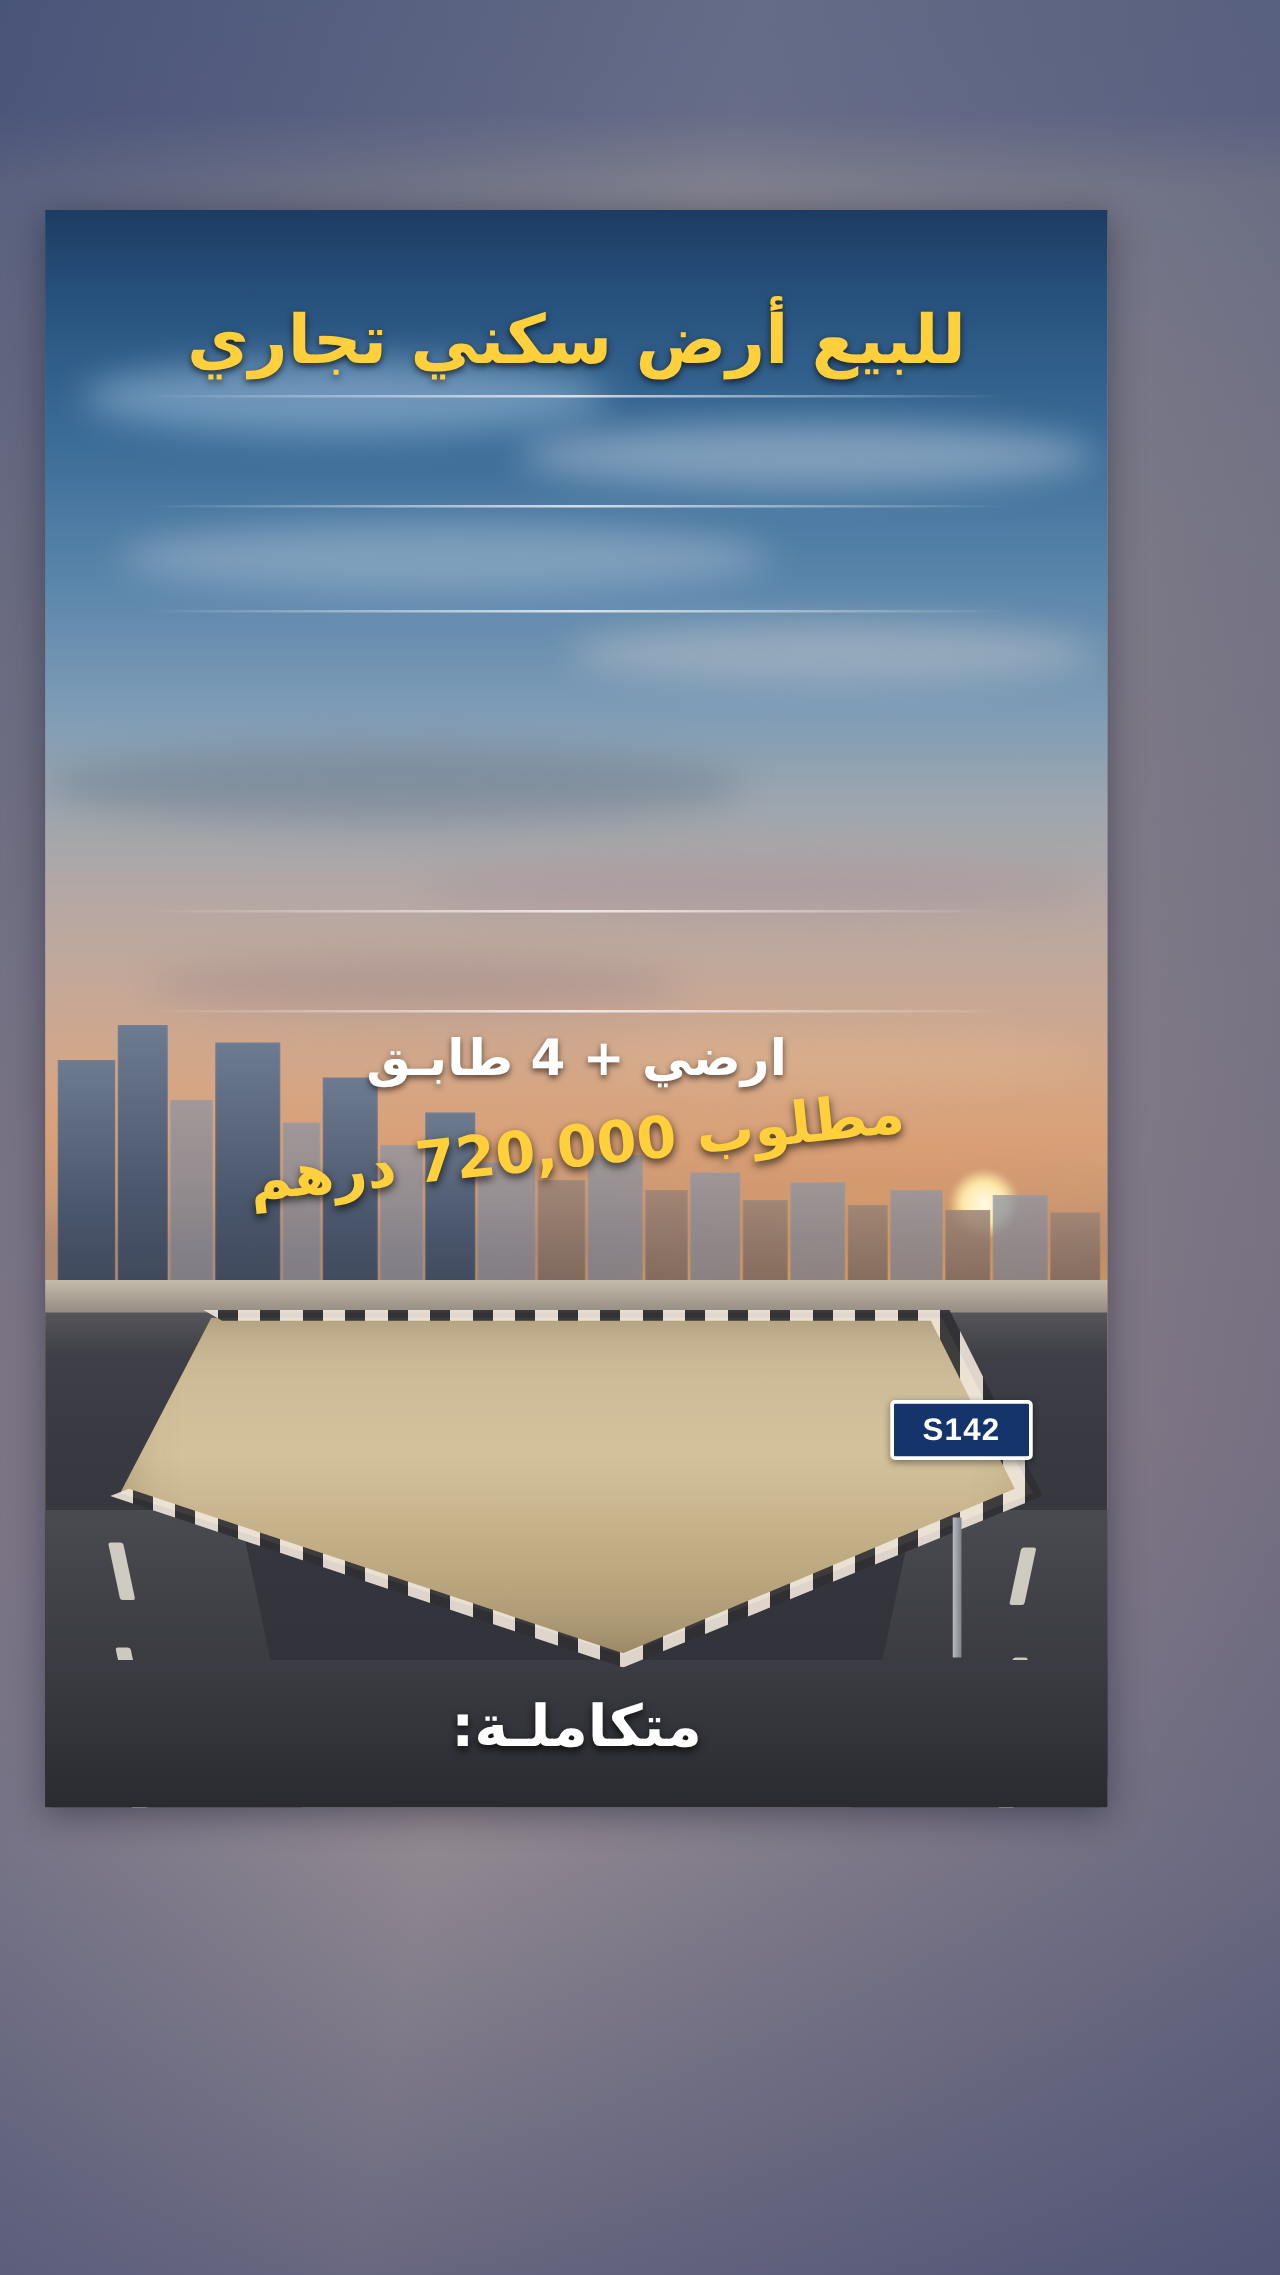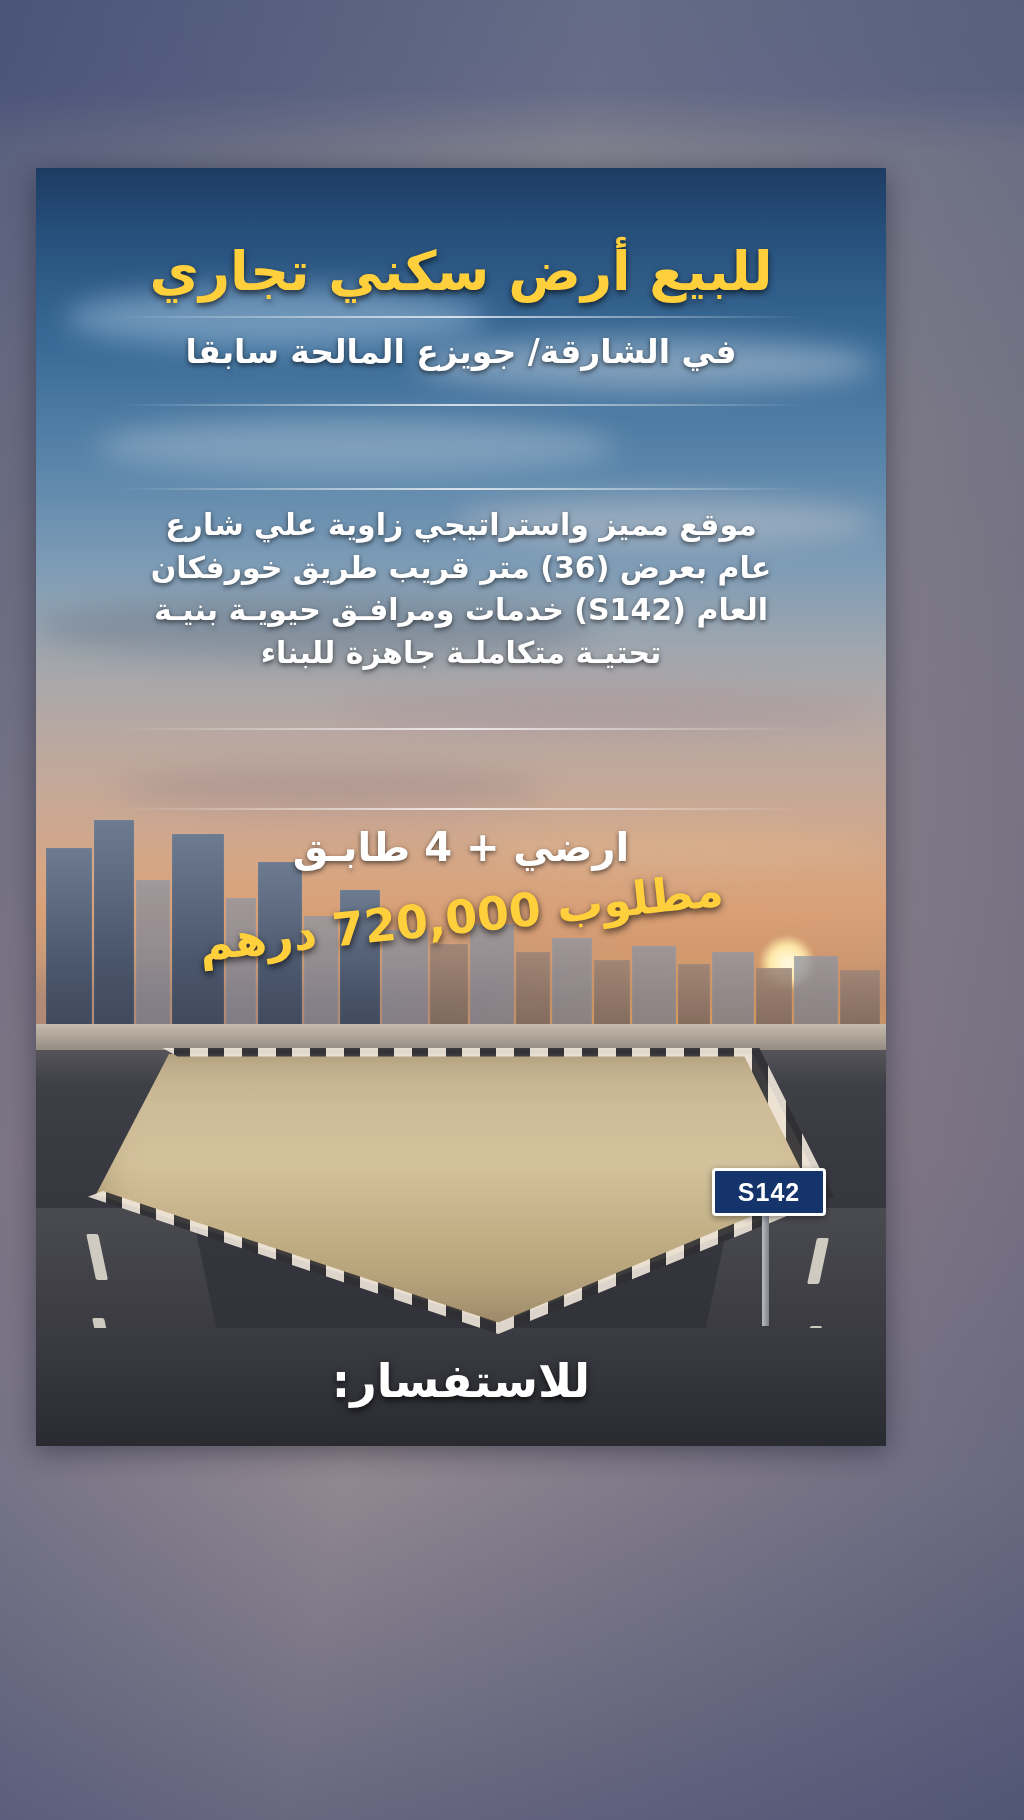--- a/index.html
+++ b/index.html
@@ -142,21 +142,21 @@
     position:absolute; width: 12px; height: 46px; background:#e8e3d6; opacity:.85; border-radius:2px;
   }
   .bottom-road{
     position:absolute; left:0; right:0; top: 1160px; height: 118px;
     background: linear-gradient(180deg,#3c3d44,#2a2b31);
   }
 
   
   .sign {
     position: absolute;
-    left: 676px; top: 1000px;
+    left: 676px; top: 952px;
     width: 108px; height: 42px;
     background: #14346b;
     border: 3px solid #ffffff;
     border-radius: 4px;
     display: flex; align-items: center; justify-content: center;
     color: #fff; font-size: 25px; font-weight: 700; letter-spacing: 1px;
     font-family: "Liberation Sans", sans-serif;
     box-shadow: 0 2px 6px rgba(0,0,0,.4);
   }
   .sign-post {
@@ -286,28 +286,26 @@
     <div class="bottom-road"></div>
     <div class="plot"></div>
     <div class="curb"></div>
 
     <div class="sign-post"></div>
     <div class="sign">S142</div>
 
     <div class="poster-text">
       <div class="title">للبيع أرض سكني تجاري</div>
       <div class="rule r1"></div>
-      <div class="subtitle">في الشارقة/ جويزع المالحة سابقا</div>
       <div class="rule r2"></div>
       <div class="rule r3"></div>
-      <div class="desc">موقع مميز واستراتيجي زاوية علي شارع عام بعرض (36) متر قريب طريق خورفكان العام (S142) خدمات ومرافـق حيويـة بنيـة تحتيـة متكاملـة جاهزة للبناء</div>
       <div class="rule r4"></div>
       <div class="rule r5"></div>
       <div class="floors">ارضي + 4 طابـق</div>
       <div class="price">مطلوب 720,000 درهم</div>
 
       <div class="contact">
-        <span class="label">للاستفسار:</span>
+        <span class="label">متكاملـة:</span>
       </div>
     </div>
 
   </div>
 </div>
 
 </body></html>

